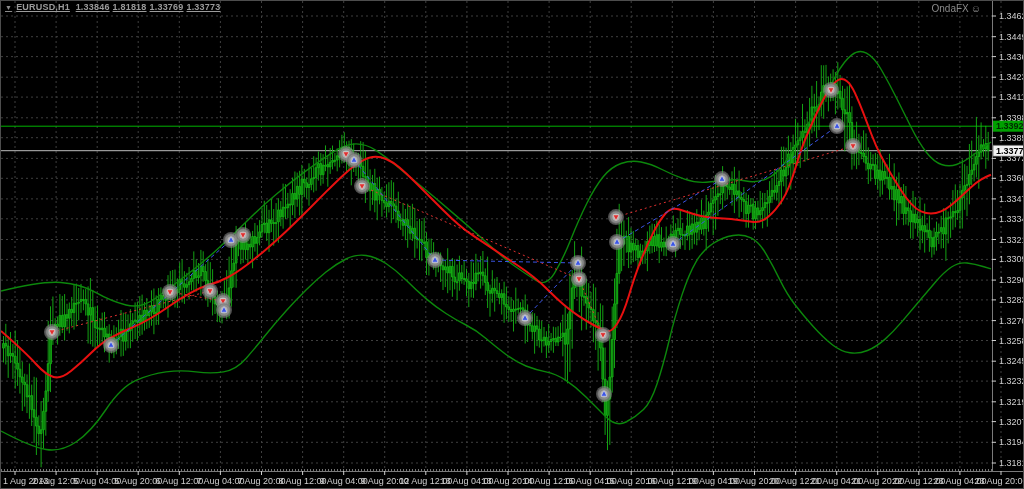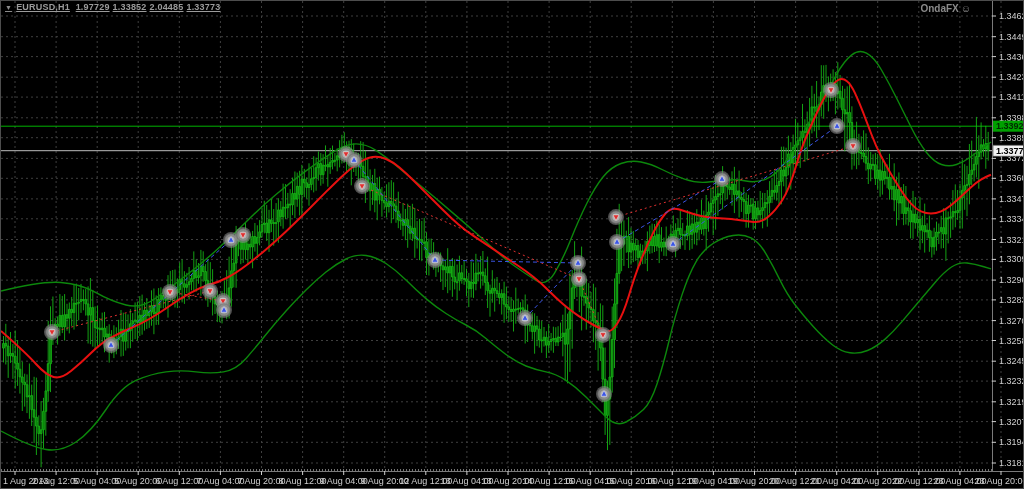--- a/index.html
+++ b/index.html
@@ -9,21 +9,21 @@
     font-family:"Liberation Sans",sans-serif;
   }
   svg{position:absolute;left:0;top:0;}
   .title{
     position:absolute;left:4px;top:1px;font-size:9px;font-weight:bold;
     color:#9b9b9b;letter-spacing:0.2px;white-space:nowrap;z-index:5;
   }
   .title .ticon{color:#8a8a8a;font-size:7px;margin-right:4px;cursor:pointer;}
   .title span{margin-right:3px;text-decoration:underline;}
   .watermark{
-    position:absolute;right:52px;top:2px;font-size:10px;font-weight:bold;
+    position:absolute;right:42px;top:2px;font-size:10px;font-weight:normal;
     color:#8a8a8a;z-index:5;white-space:nowrap;
   }
   .watermark .wicon{font-size:10px;margin-left:2px;color:#8a8a8a;}
 </style>
 </head>
 <body>
 
 <div class="window">
   <svg id="chart" width="1024" height="489">
       <rect x="0" y="0" width="991" height="470" fill="#000000"></rect>
@@ -354,18 +354,18 @@
         <line x1="917.8" y1="470" x2="917.8" y2="474" stroke="#cfcfcf" stroke-width="1"></line>
         <text x="917.826" y="483" fill="#cfcfcf" font-size="9" font-family="Liberation Sans, sans-serif" text-anchor="middle">22 Aug 12:00</text>
         <line x1="958.9" y1="470" x2="958.9" y2="474" stroke="#cfcfcf" stroke-width="1"></line>
         <text x="958.909" y="483" fill="#cfcfcf" font-size="9" font-family="Liberation Sans, sans-serif" text-anchor="middle">23 Aug 04:00</text>
         <line x1="1000.0" y1="470" x2="1000.0" y2="474" stroke="#cfcfcf" stroke-width="1"></line>
         <text x="999.992" y="483" fill="#cfcfcf" font-size="9" font-family="Liberation Sans, sans-serif" text-anchor="middle">23 Aug 20:00</text>
       </g>
     </svg>
   <div class="title">
     <span class="ticon">▼</span><span>EURUSD,H1</span>
-    <span>1.97729</span><span>1.33852</span><span>2.04485</span><span>1.33773</span>
+    <span>1.33846</span><span>1.81818</span><span>1.33769</span><span>1.33773</span>
   </div>
   <div class="watermark">
     <span>OndaFX</span><span class="wicon">☺</span>
   </div>
 </div>
 
 </body></html>

